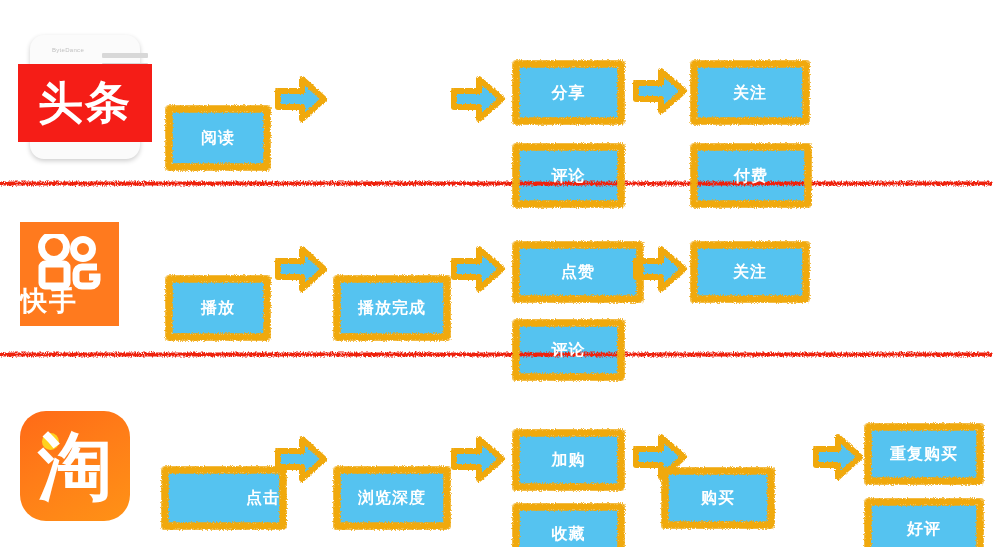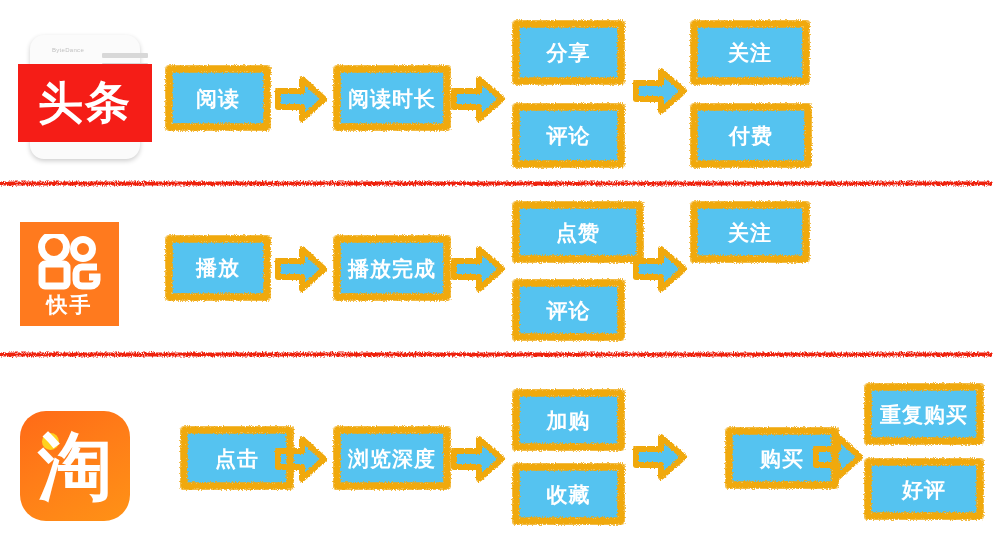--- a/index.html
+++ b/index.html
@@ -26,26 +26,27 @@
   #divider-2{top:351px;}
   .divider svg{display:block;width:993px;height:7px;}
 
   
   .node{
     position:absolute;
     background:#55c3f0;
     box-sizing:border-box;
     display:flex;align-items:center;justify-content:center;
     color:#ffffff;
-    font-size:21px;
+    font-size:16px;
     font-weight:700;
     letter-spacing:1px;
     line-height:1;
     white-space:nowrap;
     border-radius:1px;
+    margin-top:40px;
   }
   .node .lbl{position:relative;z-index:2;}
   
   .node::before{
     content:"";position:absolute;left:-6px;top:-6px;right:-6px;bottom:-6px;
     border:6px solid #f0a90f;
     border-radius:3px;
     box-shadow:
       0 0 0 1px rgba(240,169,15,.55),
       inset 0 0 0 1px rgba(240,169,15,.75),
@@ -83,22 +84,22 @@
   .tt-banner span{
     color:#fff;font-size:45px;font-weight:900;letter-spacing:2px;
     font-family:"Liberation Sans","DejaVu Sans",sans-serif;
     transform:skewY(-1.2deg);
   }
 
   
   .ks-wrap{position:absolute;left:20px;top:222px;width:99px;height:104px;background:#ff7a1e;}
   .ks-cam{position:absolute;left:50%;top:12px;transform:translateX(-50%);}
   .ks-name{
-    position:absolute;left:0;right:0;bottom:7px;text-align:center;
-    color:#fff;font-size:21px;font-weight:700;letter-spacing:2px;
+    position:absolute;left:0;right:0;bottom:7px;
+    color:#fff;font-size:27px;font-weight:700;letter-spacing:2px;
   }
 
   
   .tb-wrap{
     position:absolute;left:20px;top:411px;width:110px;height:110px;
     border-radius:26px;
     background:linear-gradient(150deg,#ff6a17 0%,#ff7d18 45%,#ff9216 100%);
     overflow:hidden;
   }
   .tb-dot{position:absolute;left:22px;top:22px;width:17px;height:17px;border-radius:50%;background:#ffd21e;}
@@ -155,23 +156,20 @@
     <div class="node" style="left:172px;top:72px;width:92px;height:52px;">
       <span class="lbl">阅读</span>
     </div>
 
     <div class="arrow" style="left:276px;top:76px;">
       <svg width="50" height="46" viewBox="0 0 50 46">
         <path filter="url(#roughen2)" d="M2 15 H26 V3 L48 23 L26 43 V31 H2 Z" fill="#55c3f0" stroke="#f0a90f" stroke-width="6" stroke-linejoin="round"></path>
       </svg>
     </div>
 
-    <div class="node" style="left:340px;top:72px;width:104px;height:52px;">
-      <span class="lbl">阅读时长</span>
-    </div>
 
     <div class="arrow" style="left:452px;top:76px;">
       <svg width="52" height="46" viewBox="0 0 52 46">
         <path filter="url(#roughen2)" d="M2 15 H27 V3 L50 23 L27 43 V31 H2 Z" fill="#55c3f0" stroke="#f0a90f" stroke-width="6" stroke-linejoin="round"></path>
       </svg>
     </div>
 
     <div class="node" style="left:519px;top:27px;width:99px;height:51px;">
       <span class="lbl">分享</span>
     </div>
@@ -255,21 +253,21 @@
     </svg>
   </div>
 
   <div class="row" id="row-taobao">
 
     <div class="tb-wrap logo" style="top:53px;">
       <div class="tb-dot"></div>
       <div class="tb-char">淘</div>
     </div>
 
-    <div class="node" style="left:187px;top:75px;width:100px;height:50px;">
+    <div class="node" style="left:168px;top:75px;width:112px;height:50px;justify-content:flex-end;">
       <span class="lbl">点击</span>
     </div>
 
     <div class="arrow" style="left:276px;top:78px;">
       <svg width="50" height="46" viewBox="0 0 50 46">
         <path filter="url(#roughen2)" d="M2 15 H26 V3 L48 23 L26 43 V31 H2 Z" fill="#55c3f0" stroke="#f0a90f" stroke-width="6" stroke-linejoin="round"></path>
       </svg>
     </div>
 
     <div class="node" style="left:340px;top:75px;width:104px;height:50px;justify-content:center;">
@@ -288,21 +286,21 @@
     <div class="node" style="left:519px;top:112px;width:99px;height:48px;">
       <span class="lbl">收藏</span>
     </div>
 
     <div class="arrow" style="left:634px;top:76px;">
       <svg width="52" height="46" viewBox="0 0 52 46">
         <path filter="url(#roughen2)" d="M2 15 H27 V3 L50 23 L27 43 V31 H2 Z" fill="#55c3f0" stroke="#f0a90f" stroke-width="6" stroke-linejoin="round"></path>
       </svg>
     </div>
 
-    <div class="node" style="left:732px;top:76px;width:100px;height:48px;">
+    <div class="node" style="left:668px;top:76px;width:100px;height:48px;">
       <span class="lbl">购买</span>
     </div>
 
     <div class="arrow" style="left:814px;top:76px;">
       <svg width="48" height="46" viewBox="0 0 48 46">
         <path filter="url(#roughen2)" d="M2 15 H24 V3 L46 23 L24 43 V31 H2 Z" fill="#55c3f0" stroke="#f0a90f" stroke-width="6" stroke-linejoin="round"></path>
       </svg>
     </div>
 
     <div class="node" style="left:871px;top:107px;width:106px;height:48px;">

